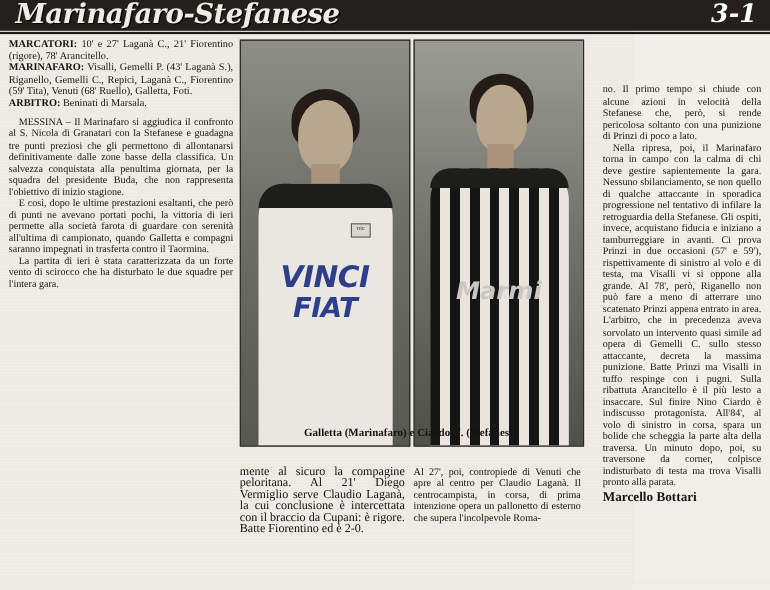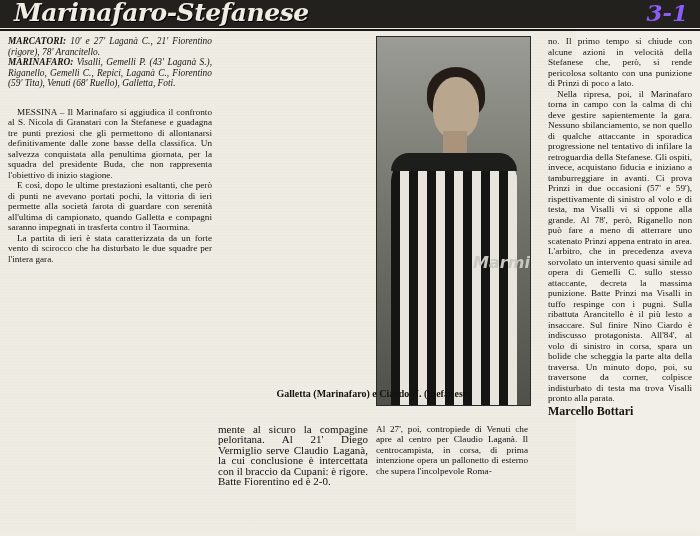--- a/index.html
+++ b/index.html
@@ -48,21 +48,21 @@
     text-shadow: 1px 1px 0 #000;
   }
   .masthead-score {
     position: absolute;
     right: 12px;
     top: -1px;
     font-family: "DejaVu Serif", serif;
     font-weight: bold;
     font-style: italic;
     font-size: 23px;
-    color: #8b5cf6;
+    color: #ffffff;
   }
   .rule-top {
     position: absolute;
     top: 29px;
     left: 0;
     width: 700px;
     height: 2px;
     background: #1b1a17;
   }
 
@@ -72,29 +72,28 @@
     top: 36px;
     font-size: 9.2px;
     line-height: 10.4px;
     text-align: justify;
     color: #17150f;
   }
   .col1 { left: 8px;  width: 204px; }
   .col4 { left: 548px; width: 144px; }
 
   .col p { margin: 0 0 0 0; text-indent: 9px; }
-  .col p.noindent { text-indent: 0; }
+  .col p.noindent { text-indent: 0; margin-top: 40px; }
 
   
   .lineups {
     font-size: 9.4px;
     line-height: 10.6px;
     text-align: justify;
-    margin-bottom: 18px;
-    font-style: italic;
+    margin-bottom: 6px;
   }
   .lineups div { margin-bottom: 0px; }
   .lbl { font-weight: bold; font-family: "Liberation Serif", serif; }
 
   .body-text {
     font-size: 9.2px;
     line-height: 10.5px;
     text-align: justify;
   }
   .body-text p { margin: 0; text-indent: 9px; }
@@ -240,39 +239,53 @@
   <div class="rule-top"></div>
 
   <div class="col col1">
     <div class="lineups">
       <div>
         <span class="lbl">MARCATORI:</span><span> 10' e 27' Laganà C., 21' Fiorentino (rigore), 78' Arancitello.</span>
       </div>
       <div>
         <span class="lbl">MARINAFARO:</span><span> Visalli, Gemelli P. (43' Laganà S.), Riganello, Gemelli C., Repici, Laganà C., Fiorentino (59' Tita), Venuti (68' Ruello), Galletta, Foti.</span>
       </div>
+      <div>
+        <span class="lbl">ARBITRO:</span><span> Beninati di Marsala.</span>
+      </div>
     </div>
     <div class="body-text">
       <p class="first">MESSINA – Il Marinafaro si aggiudica il confronto al S. Nicola di Granatari con la Stefanese e guadagna tre punti preziosi che gli permettono di allontanarsi definitivamente dalle zone basse della classifica. Un salvezza conquistata alla penultima giornata, per la squadra del presidente Buda, che non rappresenta l'obiettivo di inizio stagione.</p>
       <p>E così, dopo le ultime prestazioni esaltanti, che però di punti ne avevano portati pochi, la vittoria di ieri permette alla società farota di guardare con serenità all'ultima di campionato, quando Galletta e compagni saranno impegnati in trasferta contro il Taormina.</p>
       <p>La partita di ieri è stata caratterizzata da un forte vento di scirocco che ha disturbato le due squadre per l'intera gara.</p>
     </div>
   </div>
 
+  <div class="photo photo1">
+    <div class="ph-bg"></div>
+    <div class="ph-hair" style="left:46px; top:44px; width:62px; height:56px;"></div>
+    <div class="ph-head" style="left:52px; top:54px; width:50px; height:66px;"></div>
+    <div class="ph-neck" style="left:64px; top:112px; width:26px; height:26px;"></div>
+    <div class="ph-torso" style="left:16px; top:130px; width:122px; height:238px; border-radius:30px 30px 0 0;"></div>
+    <div class="ph-torso-dark" style="left:16px; top:130px; width:122px; height:22px; border-radius:30px 30px 0 0;"></div>
+    <div class="badge-sq" style="left:100px; top:166px; width:16px; height:11px;">nic</div>
+    <div class="shirt-text" style="top:200px; font-size:27px;">VINCI</div>
+    <div class="shirt-text" style="top:228px; font-size:25px;">FIAT</div>
+  </div>
 
   <div class="photo photo2">
     <div class="ph-bg2"></div>
     <div class="ph-hair" style="left:50px; top:30px; width:58px; height:52px;"></div>
     <div class="ph-head" style="left:56px; top:40px; width:46px; height:62px;"></div>
     <div class="ph-neck" style="left:66px; top:94px; width:24px; height:26px;"></div>
     <div class="ph-torso" style="left:14px; top:116px; width:126px; height:252px; border-radius:28px 28px 0 0; overflow:hidden;">
       <div class="stripes"></div>
     </div>
     <div class="ph-torso-dark" style="left:14px; top:116px; width:126px; height:18px; border-radius:28px 28px 0 0;"></div>
-    <div class="shirt-text2" style="top:216px; font-size:16px;padding-left:48px;">Marmi</div>
+    <div class="shirt-text2" style="top:216px; font-size:22px;">Marmi</div>
   </div>
 
   <div class="caption">Galletta (Marinafaro) e Ciardo N. (Stefanese)</div>
 
   <div class="col2b">
     <p class="noindent" style="text-indent:0">mente al sicuro la compagine peloritana. Al 21' Diego Vermiglio serve Claudio Laganà, la cui conclusione è intercettata con il braccio da Cupani: è rigore. Batte Fiorentino ed è 2-0.</p>
   </div>
 
   <div class="col3b">
     <p class="noindent" style="text-indent:0">Al 27', poi, contropiede di Venuti che apre al centro per Claudio Laganà. Il centrocampista, in corsa, di prima intenzione opera un pallonetto di esterno che supera l'incolpevole Roma-</p>

